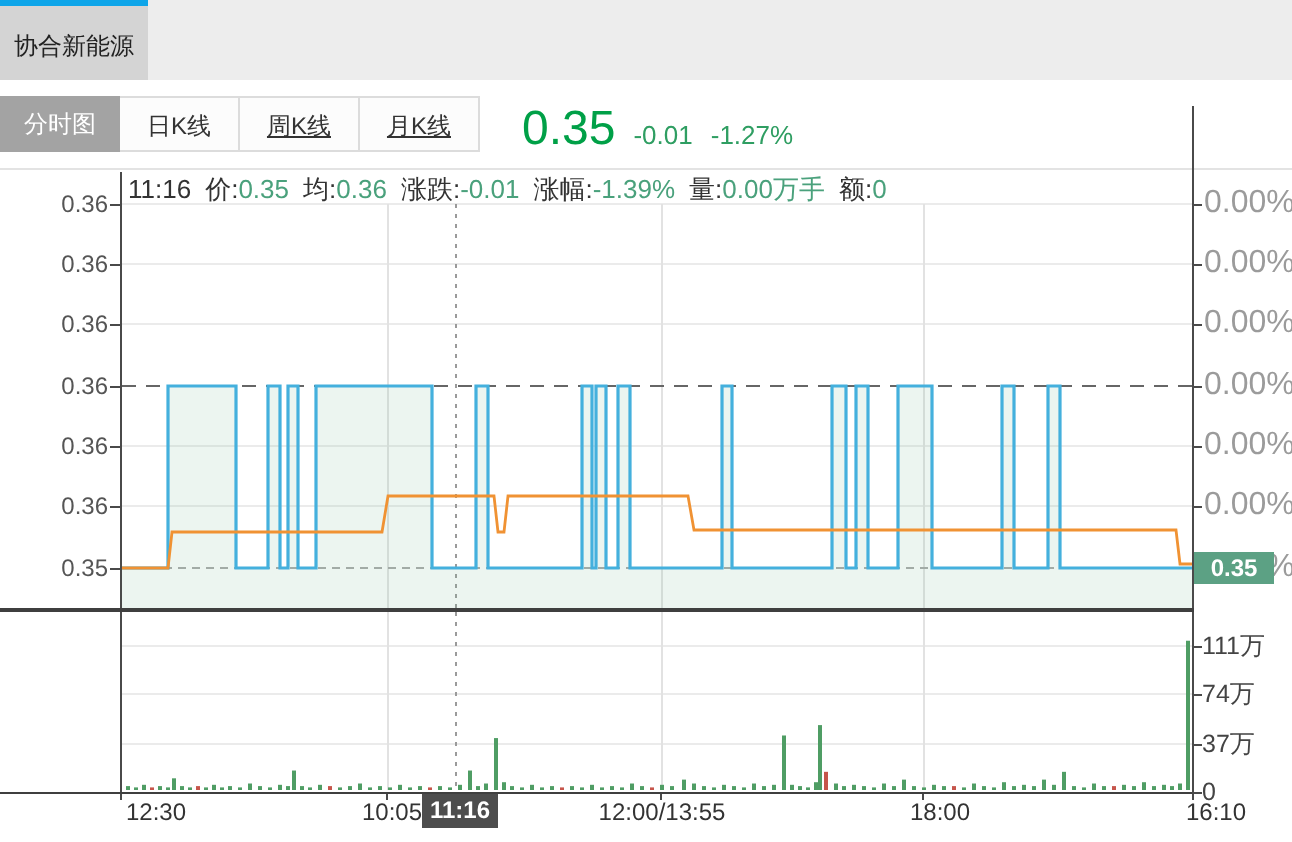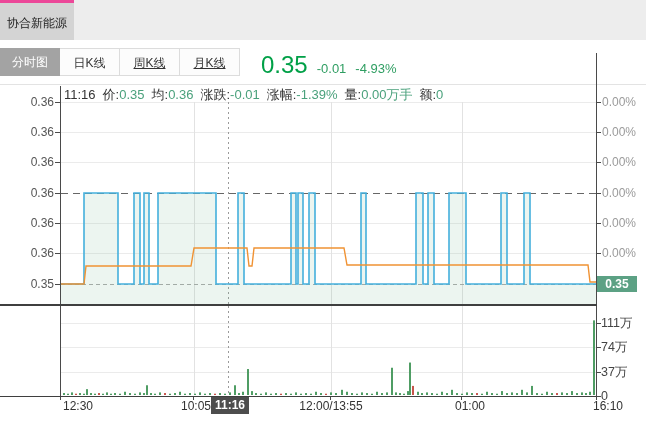--- a/index.html
+++ b/index.html
@@ -1,21 +1,21 @@
 <!DOCTYPE html>
 <html><head>
 <meta charset="utf-8">
 <style>
   html,body{margin:0;padding:0;background:#fff;}
   .page{position:relative;width:646px;height:421px;background:#fff;overflow:hidden;
         font-family:"Liberation Sans",sans-serif;-webkit-font-smoothing:antialiased;}
   
   .top-strip{position:absolute;left:0;top:0;width:646px;height:40px;background:#ededed;}
   .company-tab{position:absolute;left:0;top:0;width:74px;height:40px;background:#d4d4d4;
-               box-sizing:border-box;border-top:3px solid #ec4899;cursor:pointer;}
+               box-sizing:border-box;border-top:3px solid #0ea5e9;cursor:pointer;}
   .company-tab span{position:absolute;left:0;top:12px;width:74px;text-align:center;
                     font-size:12px;color:#222;}
   
   .toolbar{position:absolute;left:0;top:48px;width:646px;height:29px;}
   .tab{position:absolute;top:0;height:28px;width:60px;box-sizing:border-box;text-align:center;
        line-height:28px;font-size:12px;color:#333;background:#fcfcfc;
        border:1px solid #dcdcdc;border-left:none;cursor:pointer;}
   .tab.active{background:#a3a3a3;color:#fff;border:none;}
   .quote{position:absolute;left:261px;top:51px;display:flex;align-items:baseline;}
   .quote .big{font-size:24px;color:#00a047;letter-spacing:0px;}
@@ -31,21 +31,21 @@
   .axis-right{position:absolute;left:596px;top:-32px;width:1px;height:343px;background:#4a4a4a;}
   .sep-dark-top{position:absolute;left:0px;top:219px;width:597px;height:2px;background:#3f3f3f;}
   .sep-dark-bot{position:absolute;left:0px;top:311px;width:597px;height:1px;background:#3f3f3f;}
   #price-svg{position:absolute;left:61px;top:1px;}
   #vol-svg{position:absolute;left:61px;top:221px;}
   .pl{position:absolute;left:18px;width:36px;height:16px;line-height:16px;text-align:right;
       font-size:12px;color:#555;}
   .tickL{position:absolute;left:55px;width:5px;height:1px;background:#4a4a4a;}
   .tickR{position:absolute;left:596px;width:5px;height:1px;background:#4a4a4a;}
   .pr{position:absolute;left:602px;width:44px;height:16px;line-height:16px;text-align:left;
-      font-size:12px;color:#9b9b9b;}
+      font-size:16px;color:#9b9b9b;}
   .vr{position:absolute;left:601px;width:44px;height:16px;line-height:16px;text-align:left;
       font-size:12.5px;color:#444;}
   .badge-last{position:absolute;left:597px;top:191px;width:40px;height:16px;background:#5ca184;
       color:#fff;font-size:12px;font-weight:bold;text-align:center;line-height:16px;}
   .tl{position:absolute;top:314px;width:80px;text-align:center;font-size:12px;color:#333;}
   .cursor-badge{position:absolute;left:211px;top:312px;width:38px;height:17px;background:#4d4d4d;
       color:#fff;font-size:12px;font-weight:bold;text-align:center;line-height:17px;z-index:5;}
   .btick{position:absolute;top:312px;width:1px;height:3px;background:#4a4a4a;}
 </style>
 </head>
@@ -61,21 +61,21 @@
 
   <div class="toolbar">
     <div class="tab active" style="left:0;width:60px;">分时图</div>
     <div class="tab" style="left:60px;">日K线</div>
     <div class="tab" style="left:120px;text-decoration:underline;">周K线</div>
     <div class="tab" style="left:180px;text-decoration:underline;">月K线</div>
   </div>
   <div class="quote">
     <span class="big">0.35</span>
     <span class="sm">-0.01</span>
-    <span class="sm">-4.93%</span>
+    <span class="sm">-1.27%</span>
   </div>
 
   <div class="chart-area">
     <div class="info-bar" id="info-bar"><span class="seg tm">11:16</span><span class="seg"><span class="lb">价:</span><span class="vl">0.35</span></span><span class="seg"><span class="lb">均:</span><span class="vl">0.36</span></span><span class="seg"><span class="lb">涨跌:</span><span class="vl">-0.01</span></span><span class="seg"><span class="lb">涨幅:</span><span class="vl">-1.39%</span></span><span class="seg"><span class="lb">量:</span><span class="vl">0.00万手</span></span><span class="seg"><span class="lb">额:</span><span class="vl">0</span></span></div>
 
     <svg id="price-svg" width="536" height="218">
         <line x1="0" y1="16" x2="536" y2="16" stroke="#ebebeb" shape-rendering="crispEdges"></line>
         <line x1="0" y1="46" x2="536" y2="46" stroke="#ebebeb" shape-rendering="crispEdges"></line>
         <line x1="0" y1="76" x2="536" y2="76" stroke="#ebebeb" shape-rendering="crispEdges"></line>
         <line x1="0" y1="137" x2="536" y2="137" stroke="#ebebeb" shape-rendering="crispEdges"></line>
@@ -258,21 +258,21 @@
         <div class="tickR" style="top:262px"></div>
         <div class="vr" style="top:279px">37万</div>
         <div class="tickR" style="top:287px"></div>
         <div class="vr" style="top:303px">0</div>
         <div class="tickR" style="top:311px"></div>
       </div>
     <div id="time-labels">
         <div class="tl" style="left:38px">12:30</div>
         <div class="tl" style="left:156px">10:05</div>
         <div class="tl" style="left:291px">12:00/13:55</div>
-        <div class="tl" style="left:430px">01:00</div>
+        <div class="tl" style="left:430px">18:00</div>
         <div class="tl" style="left:568px">16:10</div>
         <div class="btick" style="left:60px"></div>
         <div class="btick" style="left:193px"></div>
         <div class="btick" style="left:330px"></div>
         <div class="btick" style="left:461px"></div>
         <div class="btick" style="left:596px"></div>
       </div>
 
     <div class="badge-last">0.35</div>
     <div class="cursor-badge">11:16</div>

